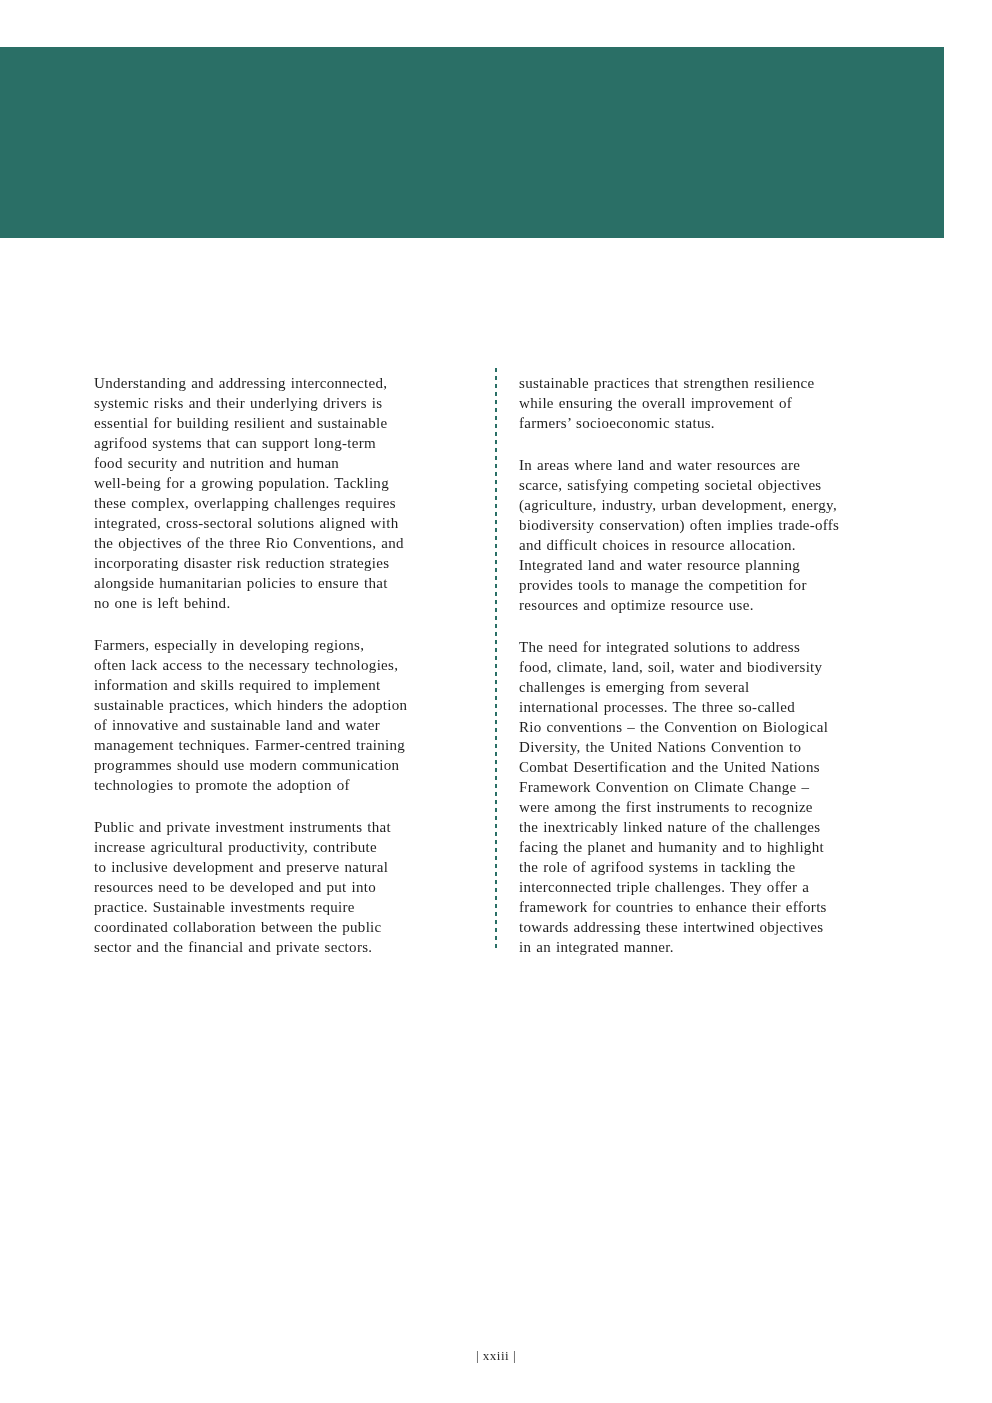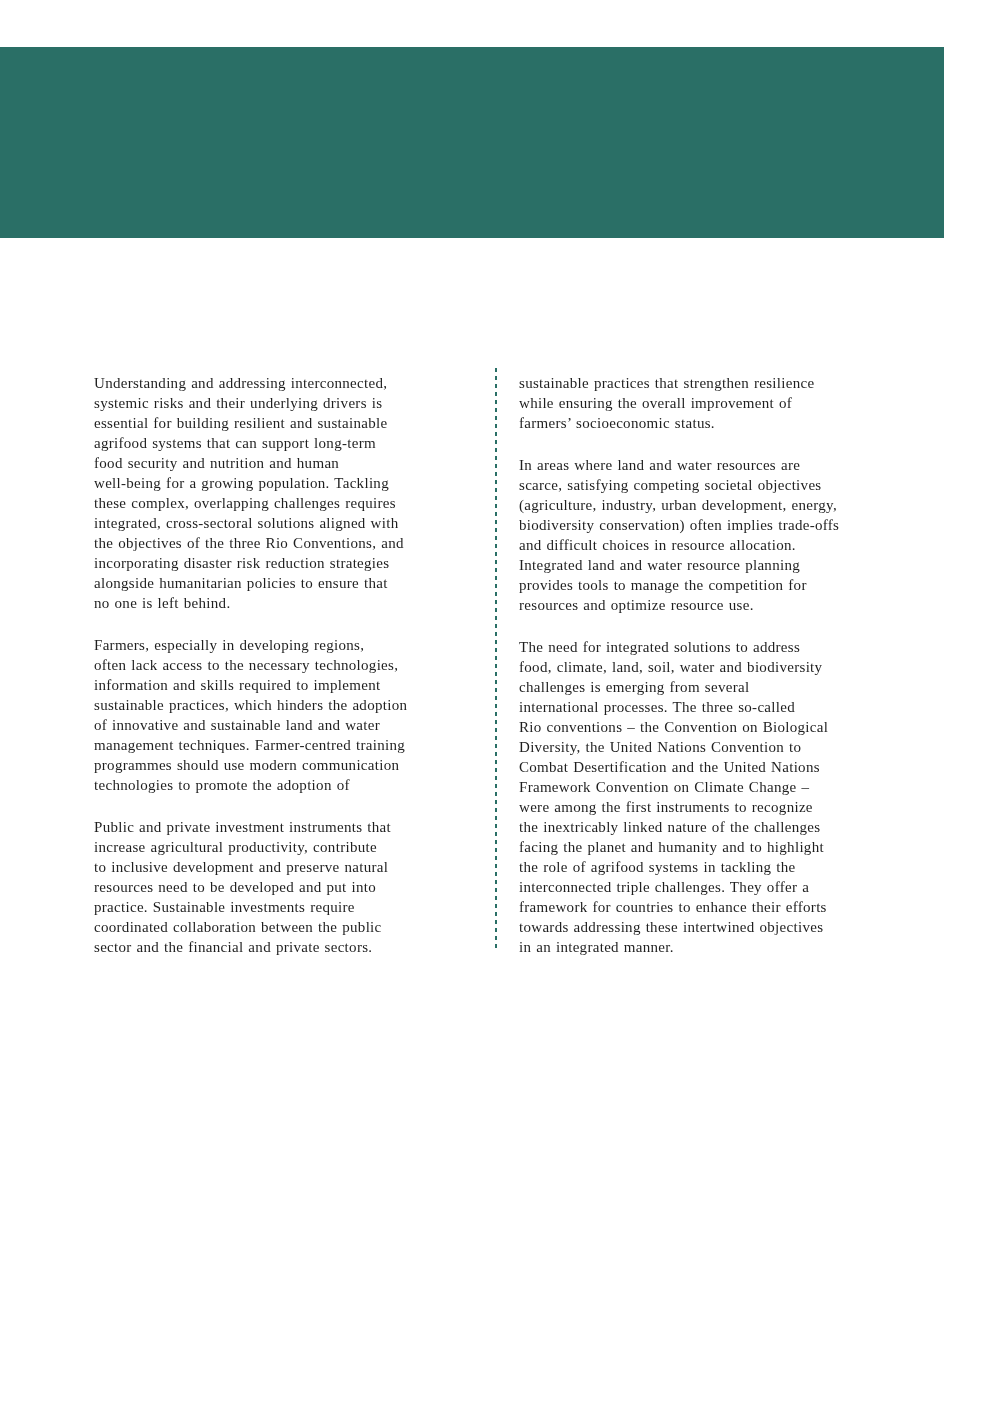--- a/index.html
+++ b/index.html
@@ -121,14 +121,17 @@
 were among the first instruments to recognize
 the inextricably linked nature of the challenges
 facing the planet and humanity and to highlight
 the role of agrifood systems in tackling the
 interconnected triple challenges. They offer a
 framework for countries to enhance their efforts
 towards addressing these intertwined objectives
 in an integrated manner.</p>
   </section>
 
+  <footer class="page-footer">
+    <span class="page-number">| xxiii |</span>
+  </footer>
 
 </div>
 
 </body></html>

